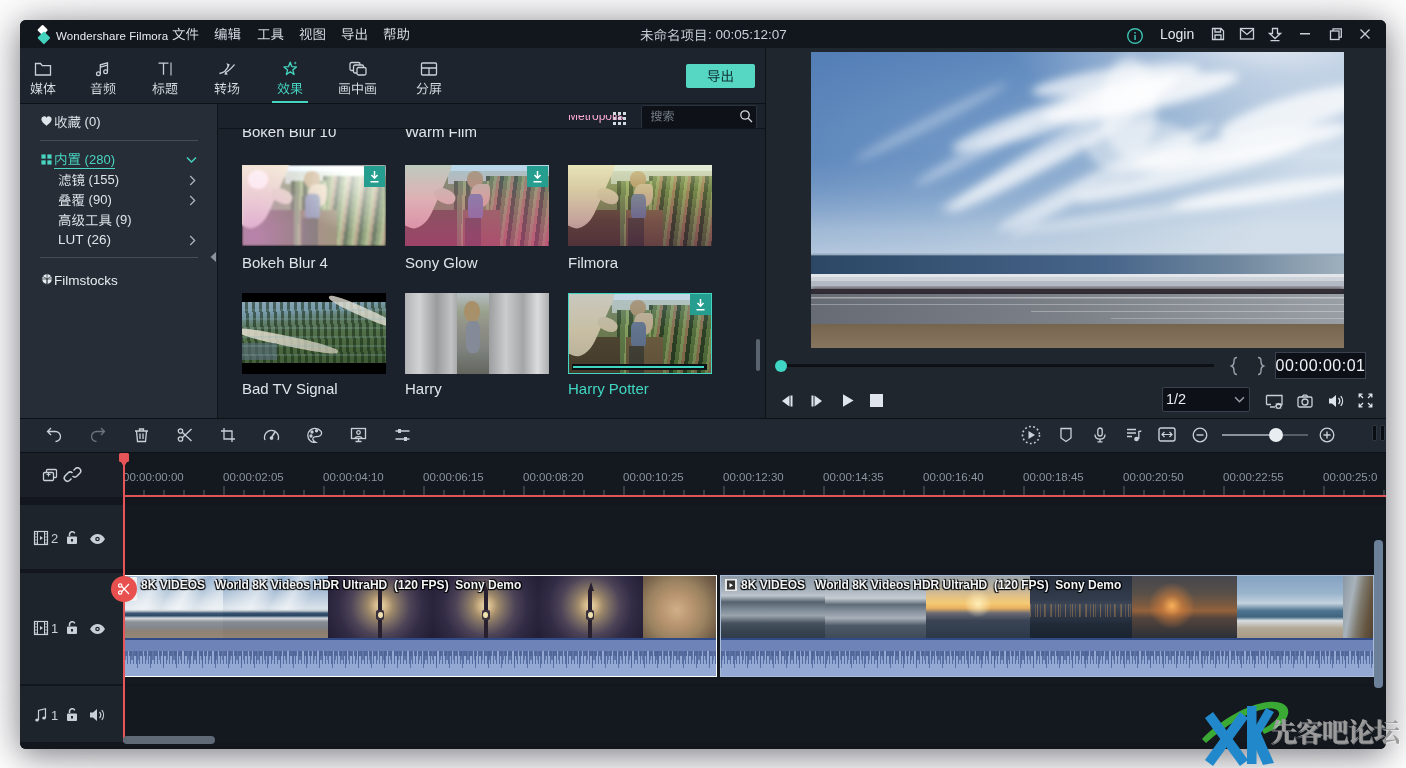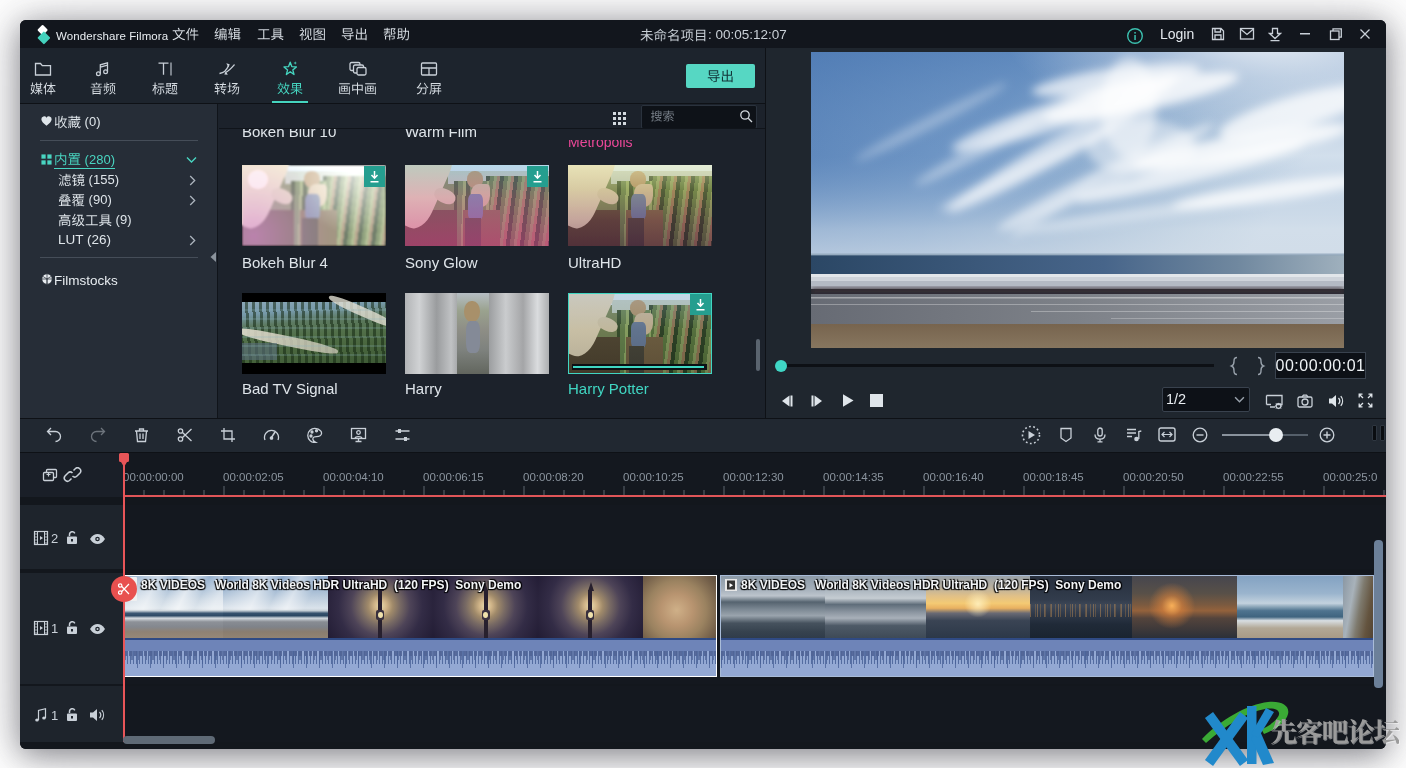--- a/index.html
+++ b/index.html
@@ -320,24 +320,24 @@
       </div>
     </div>
     <div class="abs" style="left:670px;top:274px;width:21px;height:21px;background:#259e8f;display:flex;align-items:center;justify-content:center">
       <svg width="13" height="14" viewBox="0 0 13 14">
         <path d="M6.5 1v7M3.5 5L6.5 8.2 9.5 5" stroke="#fff" stroke-width="1.5" fill="none"></path>
         <rect x="2.5" y="11" width="8" height="1.5" fill="#fff"></rect>
       </svg>
     </div>
 <div class="abs" style="left:222px;top:109px;width:160px;height:13px;color:#dfe5ea;font-size:15px;overflow:hidden"><span style="position:relative;top:-6px">Bokeh Blur 10</span></div>
 <div class="abs" style="left:385px;top:109px;width:160px;height:13px;color:#dfe5ea;font-size:15px;overflow:hidden"><span style="position:relative;top:-6px">Warm Film</span></div>
-<div class="abs" style="left:548px;top:120px;width:160px;height:13px;color:#ec4899;font-size:14px;overflow:hidden"><span style="position:relative;top:-6px">Metropolis</span></div>
+<div class="abs" style="left:548px;top:95px;width:160px;height:13px;color:#f9a8d4;font-size:12px;overflow:hidden"><span style="position:relative;top:-6px">Metropolis</span></div>
 <div class="abs" style="left:222px;top:234px;width:160px;height:18px;color:#dfe5ea;font-size:15px">Bokeh Blur 4</div>
 <div class="abs" style="left:385px;top:234px;width:160px;height:18px;color:#dfe5ea;font-size:15px">Sony Glow</div>
-<div class="abs" style="left:548px;top:234px;width:160px;height:18px;color:#dfe5ea;font-size:15px">UltraHD</div>
+<div class="abs" style="left:548px;top:234px;width:160px;height:18px;color:#dfe5ea;font-size:15px">Filmora</div>
 <div class="abs" style="left:222px;top:360px;width:160px;height:18px;color:#dfe5ea;font-size:15px">Bad TV Signal</div>
 <div class="abs" style="left:385px;top:360px;width:160px;height:18px;color:#dfe5ea;font-size:15px">Harry</div>
 <div class="abs" style="left:548px;top:360px;width:160px;height:18px;color:#40d6c2;font-size:15px">Harry Potter</div>
 <div class="abs" style="left:736px;top:319px;width:4px;height:32px;background:#5a646f;border-radius:2px"></div>
 <div class="abs" style="left:745px;top:28px;width:621px;height:370px;background:#1f262e;border-left:1px solid #0e1116"></div>
 <svg class="abs" style="left:791px;top:32px" width="533" height="296" viewBox="0 0 533 296">
 <defs>
 <linearGradient id="sky" x1="0" y1="0" x2="1" y2="0.25">
 <stop offset="0" stop-color="#557fb6"></stop>
           <stop offset=".4" stop-color="#7299c7"></stop>

